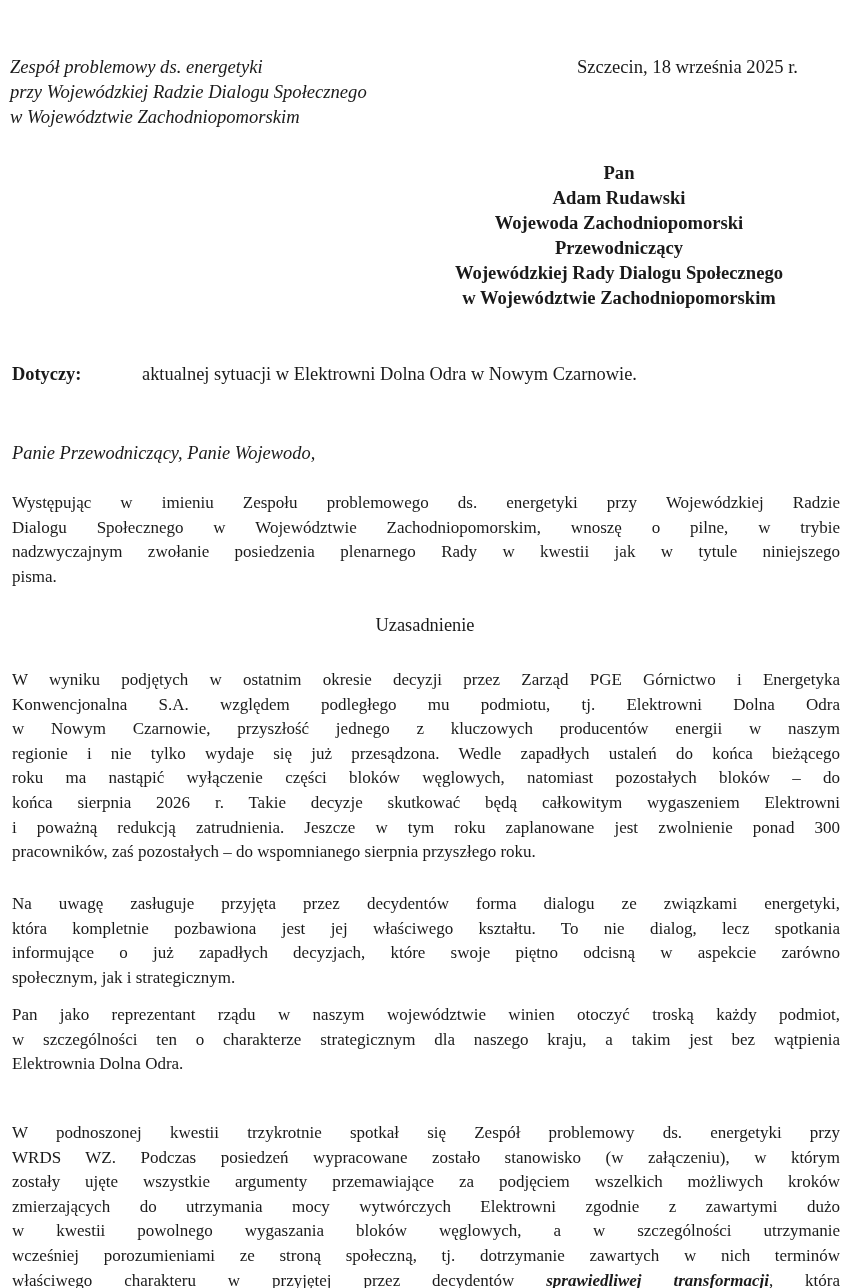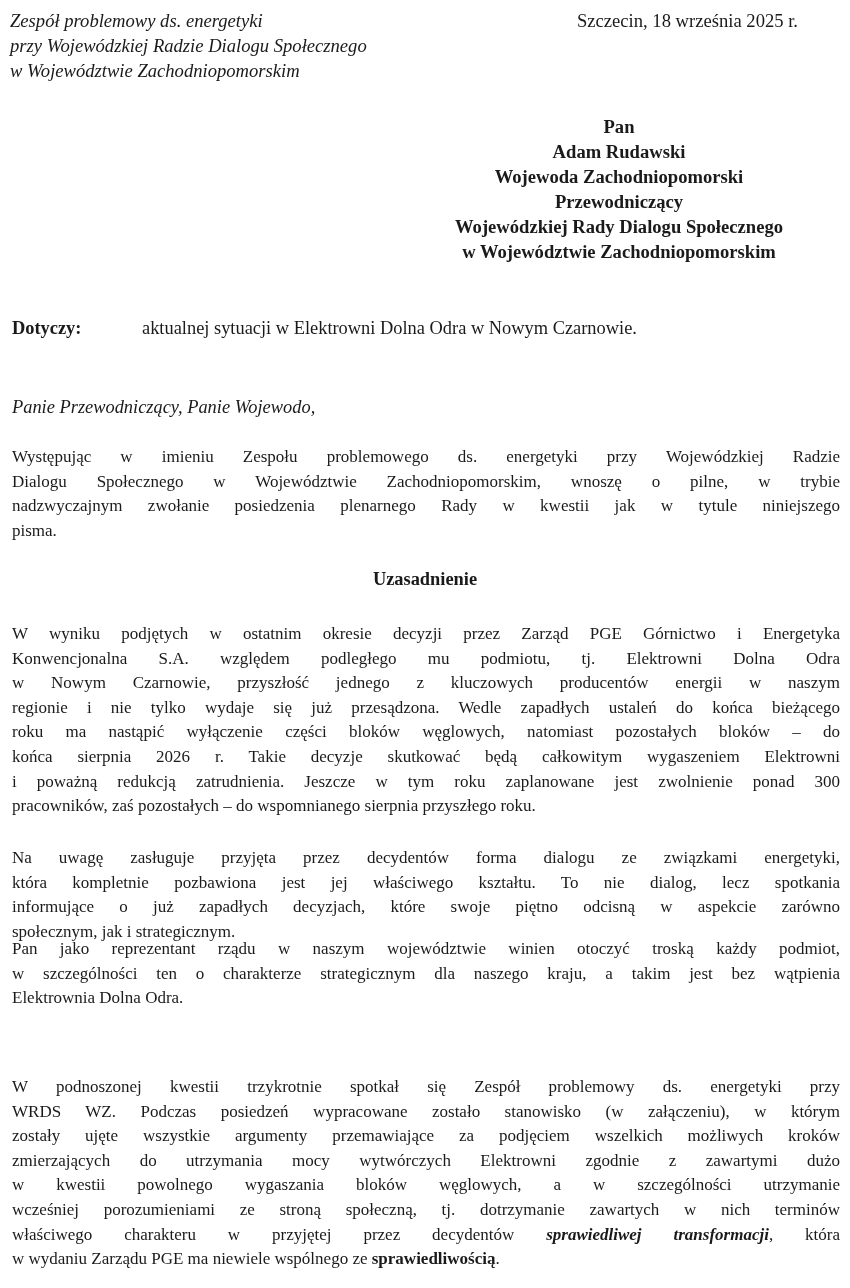--- a/index.html
+++ b/index.html
@@ -1,41 +1,41 @@
 <!DOCTYPE html>
 <html><head>
   <meta charset="utf-8">
   <style>
     html, body { margin: 0; padding: 0; background: #ffffff; }
     body {
       width: 850px; height: 1288px; overflow: hidden; position: relative;
       font-family: "Liberation Serif", "DejaVu Serif", serif;
       color: #1a1a1a; font-size: 18.4px;
     }
-    .abs { position: absolute; }
+    .abs { position: absolute; margin-top: 46px; }
     .sender {
       left: 10px; top: 8px; font-style: italic; line-height: 25px; font-size: 18.6px;
     }
     .sender div { white-space: nowrap; }
     .date { left: 577px; top: 8px; line-height: 25px; font-size: 18.6px; white-space: nowrap; }
     .recipient {
       left: 404px; width: 430px; top: 114px; text-align: center; font-weight: bold;
       line-height: 25px; font-size: 18.6px;
     }
     .recipient div { white-space: nowrap; }
     .subject { left: 12px; top: 316px; line-height: 25px; white-space: nowrap; }
     .subject .lbl { font-weight: bold; display: inline-block; width: 130px; }
     .salutation { left: 12px; top: 395px; font-style: italic; line-height: 25px; white-space: nowrap; }
     .para {
       left: 12px; width: 828px; line-height: 24.6px; text-align: justify;
       font-size: 17px;
     }
     .para .ln { display: block; text-align: justify; text-align-last: justify; white-space: nowrap; height: 24.6px; }
     .para .ln.last { text-align-last: left; }
-    .heading { left: 0; width: 850px; text-align: center; top: 567px; font-weight: bold; line-height: 25px; }
+    .heading { left: 0; width: 850px; text-align: center; top: 567px; font-weight: normal; line-height: 25px; }
     .bi { font-weight: bold; font-style: italic; }
     .b { font-weight: bold; }
   </style>
 </head>
 <body>
 
 <div class="abs sender">
   <div>Zespół problemowy ds. energetyki</div>
   <div>przy Wojewódzkiej Radzie Dialogu Społecznego</div>
   <div>w Województwie Zachodniopomorskim</div>
@@ -78,21 +78,21 @@
   <span class="ln last">pracowników, zaś pozostałych – do wspomnianego sierpnia przyszłego roku.</span>
 </div>
 
 <div class="abs para" style="top:846px;">
   <span class="ln">Na uwagę zasługuje przyjęta przez decydentów forma dialogu ze związkami energetyki,</span>
   <span class="ln">która kompletnie pozbawiona jest jej właściwego kształtu. To nie dialog, lecz spotkania</span>
   <span class="ln">informujące o już zapadłych decyzjach, które swoje piętno odcisną w aspekcie zarówno</span>
   <span class="ln last">społecznym, jak i strategicznym.</span>
 </div>
 
-<div class="abs para" style="top:937px;">
+<div class="abs para" style="top:957px;">
   <span class="ln">Pan jako reprezentant rządu w naszym województwie winien otoczyć troską każdy podmiot,</span>
   <span class="ln">w szczególności ten o charakterze strategicznym dla naszego kraju, a takim jest bez wątpienia</span>
   <span class="ln last">Elektrownia Dolna Odra.</span>
 </div>
 
 <div class="abs para" style="top:1075px;">
   <span class="ln">W podnoszonej kwestii trzykrotnie spotkał się Zespół problemowy ds. energetyki przy</span>
   <span class="ln">WRDS WZ. Podczas posiedzeń wypracowane zostało stanowisko (w załączeniu), w którym</span>
   <span class="ln">zostały ujęte wszystkie argumenty przemawiające za podjęciem wszelkich możliwych kroków</span>
   <span class="ln">zmierzających do utrzymania mocy wytwórczych Elektrowni zgodnie z zawartymi dużo</span>

